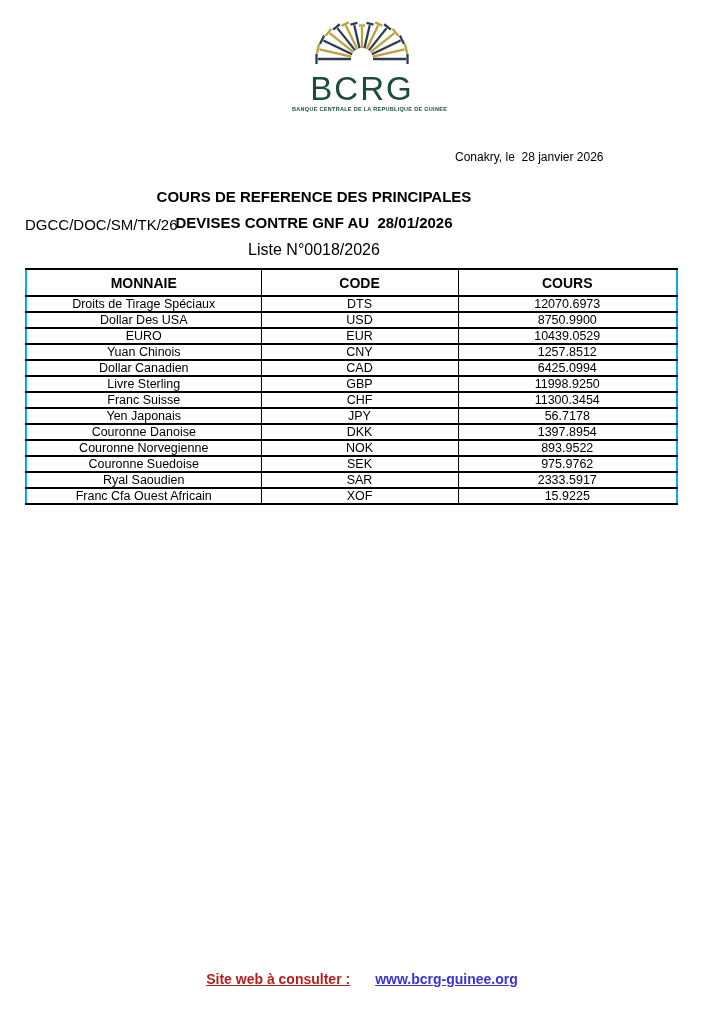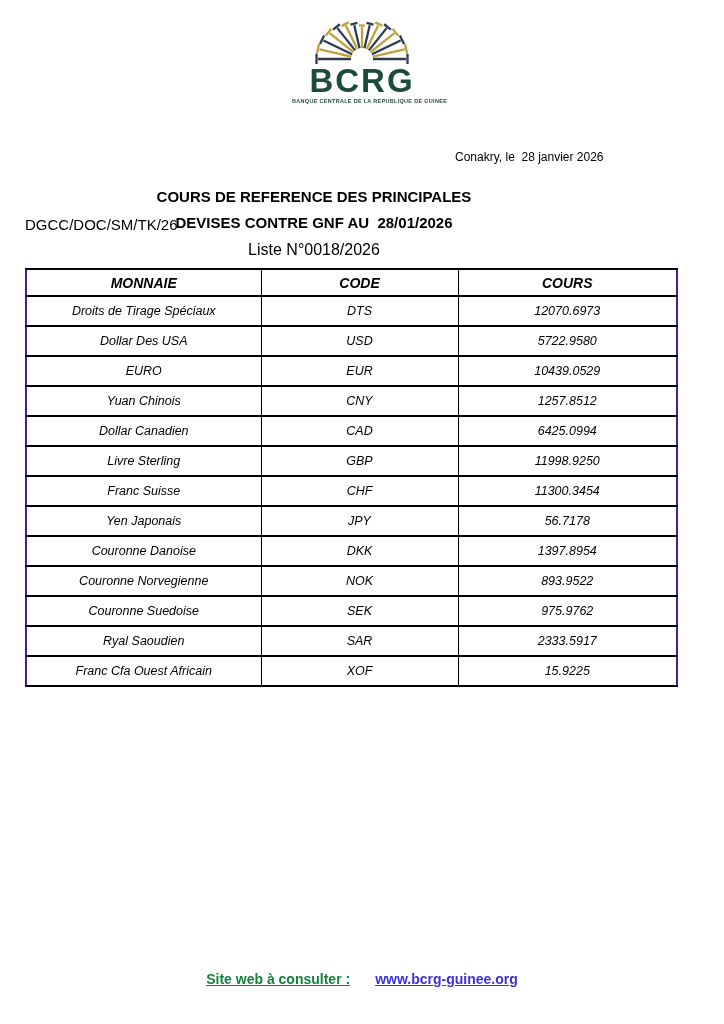--- a/index.html
+++ b/index.html
@@ -11,22 +11,22 @@
     font-family:"Liberation Sans", sans-serif;
     color:#000;
     overflow:hidden;
   }
   .logo {
     position:absolute; top:12px; left:50%; transform:translateX(-50%);
     width:140px; text-align:center;
   }
   .logo svg { display:block; margin:0 auto; }
   .logo-acronym {
-    font-size:33px; font-weight:bold; letter-spacing:2px;
-    line-height:0.95; margin-top:1px;
+    font-size:33px; font-weight:normal; letter-spacing:2px;
+    line-height:0.95; margin-top:9px;
   }
   .logo-fullname {
     font-size:5.5px; font-weight:bold; letter-spacing:0.3px;
     white-space:nowrap; margin-top:2px;
   }
   .date-line {
     position:absolute; top:150px; left:455px;
     font-size:12px; white-space:pre;
   }
   .ref-code {
@@ -37,38 +37,37 @@
     position:absolute; top:188px; left:0; width:628px;
     text-align:center;
   }
   .title-line1 { font-size:15px; font-weight:bold; white-space:pre; }
   .title-line2 { font-size:15px; font-weight:bold; white-space:pre; margin-top:9px; }
   .list-number { font-size:16px; font-weight:normal; margin-top:10px; }
   table.rates {
     position:absolute; top:268px; left:25px;
     width:651px; border-collapse:collapse;
     table-layout:fixed;
-    border:2px solid #4c1d95;
-    font-style:italic;
+    border:2px solid #0ea5e9;
   }
   table.rates th {
     border:solid #000; border-width:2px 1px;
     font-size:14px; font-weight:bold;
     height:27px; text-align:center; vertical-align:middle;
   }
   table.rates td {
     border:solid #000; border-width:2px 1px;
     font-size:12.5px;
-    height:30px; text-align:center; vertical-align:middle;
+    height:16px; text-align:center; vertical-align:middle;
   }
   .footer {
     position:absolute; top:971px; left:0; width:724px;
     text-align:center; font-size:14px; font-weight:bold;
   }
-  .footer-label { color:#15803d; text-decoration:underline; white-space:pre; }
+  .footer-label { color:#b91c1c; text-decoration:underline; white-space:pre; }
   .footer-link { text-decoration:underline; }
 </style>
 </head>
 <body>
 
 <div class="page">
 
   <div class="logo">
     <svg width="120" height="52" viewBox="0 0 120 52">
         <line x1="49" y1="47" x2="16" y2="46.99999999999999" stroke="#2e3c52" stroke-width="2.3"></line>
@@ -131,21 +130,21 @@
     </thead>
     <tbody>
         <tr>
           <td>Droits de Tirage Spéciaux</td>
           <td>DTS</td>
           <td>12070.6973</td>
         </tr>
         <tr>
           <td>Dollar Des USA</td>
           <td>USD</td>
-          <td>5722.9580</td>
+          <td>8750.9900</td>
         </tr>
         <tr>
           <td>EURO</td>
           <td>EUR</td>
           <td>10439.0529</td>
         </tr>
         <tr>
           <td>Yuan Chinois</td>
           <td>CNY</td>
           <td>1257.8512</td>

